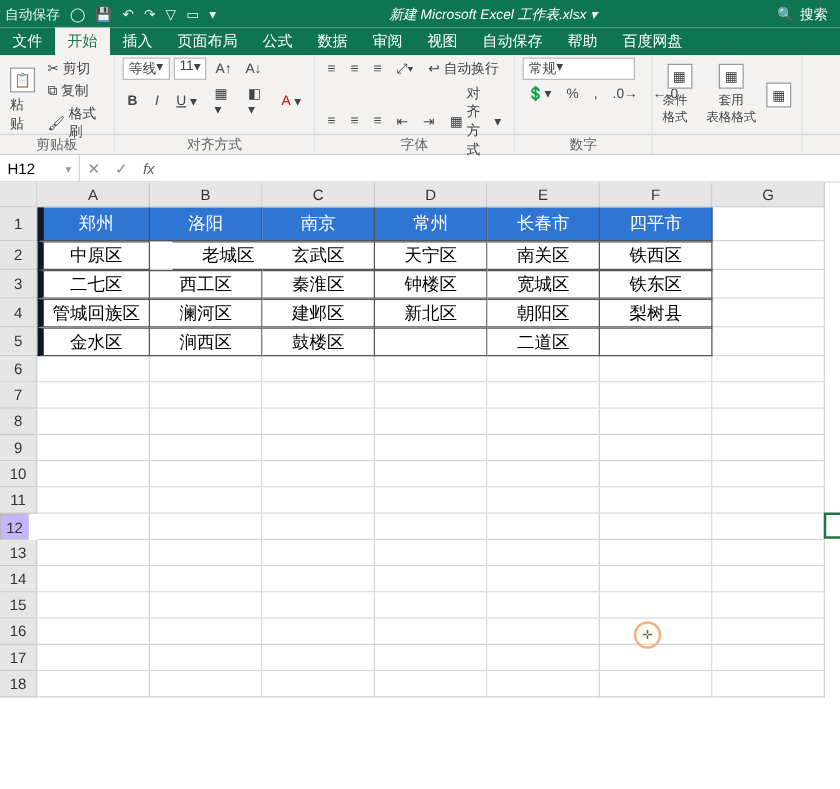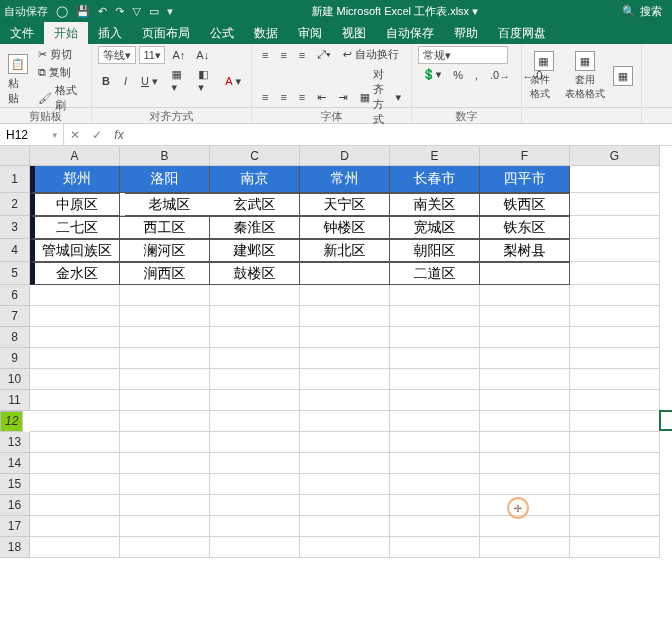--- a/index.html
+++ b/index.html
@@ -1,53 +1,53 @@
 <!DOCTYPE html>
 <html><head>
 <meta charset="utf-8">
 <style>
 * { margin: 0; padding: 0; box-sizing: border-box; font-family: "Microsoft YaHei", "SimSun", sans-serif; }
 body { background: #fff; width: 672px; height: 631px; overflow: hidden; user-select: none; }
 
 .titlebar { background: #0e7452; height: 22px; display: flex; align-items: center; color: #fff; font-size: 11px; padding: 0 4px; }
 .titlebar .qat { display: flex; gap: 8px; align-items: center; }
 .titlebar .qat span { opacity: .9; }
-.titlebar .title-center { flex: 1; text-align: center; }
+.titlebar .title-center { flex: 1; text-align: center; font-style: italic; }
 .titlebar .search { display: flex; align-items: center; gap: 4px; padding: 0 6px; }
 
 .tabs { background: #0e7452; height: 22px; display: flex; align-items: center; font-size: 12px; color: #fff; }
 .tabs .tab { padding: 0 10px; line-height: 22px; height: 22px; cursor: pointer; }
 .tabs .tab.active { background: #f3f2f1; color: #217346; }
 
 .ribbon { background: #f3f2f1; height: 64px; display: flex; border-bottom: 1px solid #d4d4d4; font-size: 11px; color: #444; position: relative; }
 .group { border-right: 1px solid #e1e1e1; padding: 2px 6px; display: flex; flex-direction: column; justify-content: space-between; height: 64px; }
 .group-body { display: flex; gap: 4px; align-items: center; flex: 1; }
 .btn-vert { display: flex; flex-direction: column; align-items: center; gap: 2px; cursor: pointer; padding: 2px; }
 .icon-box { width: 20px; height: 20px; border: 1px solid #999; background: #fff; display:flex;align-items:center;justify-content:center; }
 .mini-btn { padding: 1px 4px; cursor: pointer; display:flex; align-items:center; gap:3px; }
 .mini-col { display:flex; flex-direction:column; gap:1px; }
-.sel { border: 1px solid #bbb; background:#fff; padding: 0 4px; font-size:11px; display:inline-flex; align-items:center; height:18px; }
+.sel { border: 1px solid #bbb; background:#fff; padding: 0 4px; font-size:11px; display:inline-flex; height:18px; }
 
 .grp-labels { background:#f3f2f1; height:16px; display:flex; border-bottom:1px solid #d4d4d4; font-size:11px; color:#666; }
 .grp-labels div { border-right:1px solid #e1e1e1; text-align:center; line-height:16px; }
 
 .namebox-row { height: 22px; display: flex; align-items: center; border-bottom: 1px solid #d4d4d4; background: #fff; font-size: 12px; }
 .namebox { width: 64px; border-right: 1px solid #d4d4d4; padding: 0 6px; height: 100%; display:flex; align-items:center; }
 .namebox .dd { margin-left: auto; color:#999; font-size:9px; }
 .fx-btn { width: 22px; text-align: center; color:#888; }
 .fx-label { width: 22px; text-align: center; font-style: italic; color:#666; }
 .formula-input { flex: 1; height: 100%; border: none; outline: none; padding: 0 4px; }
 
 .sheet { position: relative; overflow: hidden; }
 .corner { position: absolute; left:0; top:0; width: 30px; height: 20px; background: #e6e6e6; border-right:1px solid #ccc; border-bottom:1px solid #ccc; }
 .col-headers { position:absolute; left:30px; top:0; height:20px; display:flex; }
 .col-h { border-right:1px solid #ccc; border-bottom:1px solid #ccc; background:#e6e6e6; text-align:center; font-size:12px; line-height:20px; color:#333; }
 .row-headers { position:absolute; left:0; top:20px; width:30px; }
 .row-h { border-right:1px solid #ccc; border-bottom:1px solid #ccc; background:#e6e6e6; text-align:center; font-size:12px; color:#333; }
-.row-h.sel { background:#84cc16;font-style:italic; }
+.row-h.sel { background:#c4b5fd; }
 .cells { position:absolute; left:30px; top:20px; }
 .cell { position:absolute; border-right:1px solid #d4d4d4; border-bottom:1px solid #d4d4d4; font-size:14px; display:flex; align-items:center; justify-content:center; background:#fff; }
 .cell.hdr { background:#2e75d4; color:#fff; border-right:1px solid #555; border-bottom:1px solid #555; }
 .cell.data { border-right:1px solid #555; border-bottom:1px solid #555; border-top:1px solid #555; }
 .cell.data.first-col, .cell.hdr.first-col { border-left:5px solid #0f172a; }
 .active-cell { position:absolute; border:2px solid #217346; pointer-events:none; }
 .active-cell::after { content:''; position:absolute; right:-3px; bottom:-3px; width:6px; height:6px; background:#217346; }
 
 .cursor-marker { position:absolute; width:22px; height:22px; border:2px solid #f4b183; border-radius:50%; background:rgba(255,220,180,.15); display:flex; align-items:center; justify-content:center; pointer-events:none; }
 .cursor-marker::after { content:'✛'; font-size:10px; color:#666; }
@@ -339,21 +339,21 @@
       <div class="cell" style="left: 360px; top: 371px; width: 90px; height: 21px;"></div>
       <div class="cell" style="left: 450px; top: 371px; width: 90px; height: 21px;"></div>
       <div class="cell" style="left: 540px; top: 371px; width: 90px; height: 21px;"></div>
       <div class="cell hdr first-col" style="left: 0px; top: 0px; width: 90px; height: 27px;">郑州</div>
       <div class="cell hdr" style="left: 90px; top: 0px; width: 90px; height: 27px;">洛阳</div>
       <div class="cell hdr" style="left: 180px; top: 0px; width: 90px; height: 27px;">南京</div>
       <div class="cell hdr" style="left: 270px; top: 0px; width: 90px; height: 27px;">常州</div>
       <div class="cell hdr" style="left: 360px; top: 0px; width: 90px; height: 27px;">长春市</div>
       <div class="cell hdr" style="left: 450px; top: 0px; width: 90px; height: 27px;">四平市</div>
       <div class="cell data first-col" style="left: 0px; top: 27px; width: 90px; height: 23px;">中原区</div>
-      <div class="cell data" style="left: 95px; top: 27px; width: 90px; height: 23px;">老城区</div>
+      <div class="cell data" style="left: 108px; top: 27px; width: 90px; height: 23px;">老城区</div>
       <div class="cell data" style="left: 180px; top: 27px; width: 90px; height: 23px;">玄武区</div>
       <div class="cell data" style="left: 270px; top: 27px; width: 90px; height: 23px;">天宁区</div>
       <div class="cell data" style="left: 360px; top: 27px; width: 90px; height: 23px; text-align: center;">南关区</div>
       <div class="cell data" style="left: 450px; top: 27px; width: 90px; height: 23px;">铁西区</div>
       <div class="cell data first-col" style="left: 0px; top: 50px; width: 90px; height: 23px;">二七区</div>
       <div class="cell data" style="left: 90px; top: 50px; width: 90px; height: 23px;">西工区</div>
       <div class="cell data" style="left: 180px; top: 50px; width: 90px; height: 23px;">秦淮区</div>
       <div class="cell data" style="left: 270px; top: 50px; width: 90px; height: 23px;">钟楼区</div>
       <div class="cell data" style="left: 360px; top: 50px; width: 90px; height: 23px;">宽城区</div>
       <div class="cell data" style="left: 450px; top: 50px; width: 90px; height: 23px;">铁东区</div>

